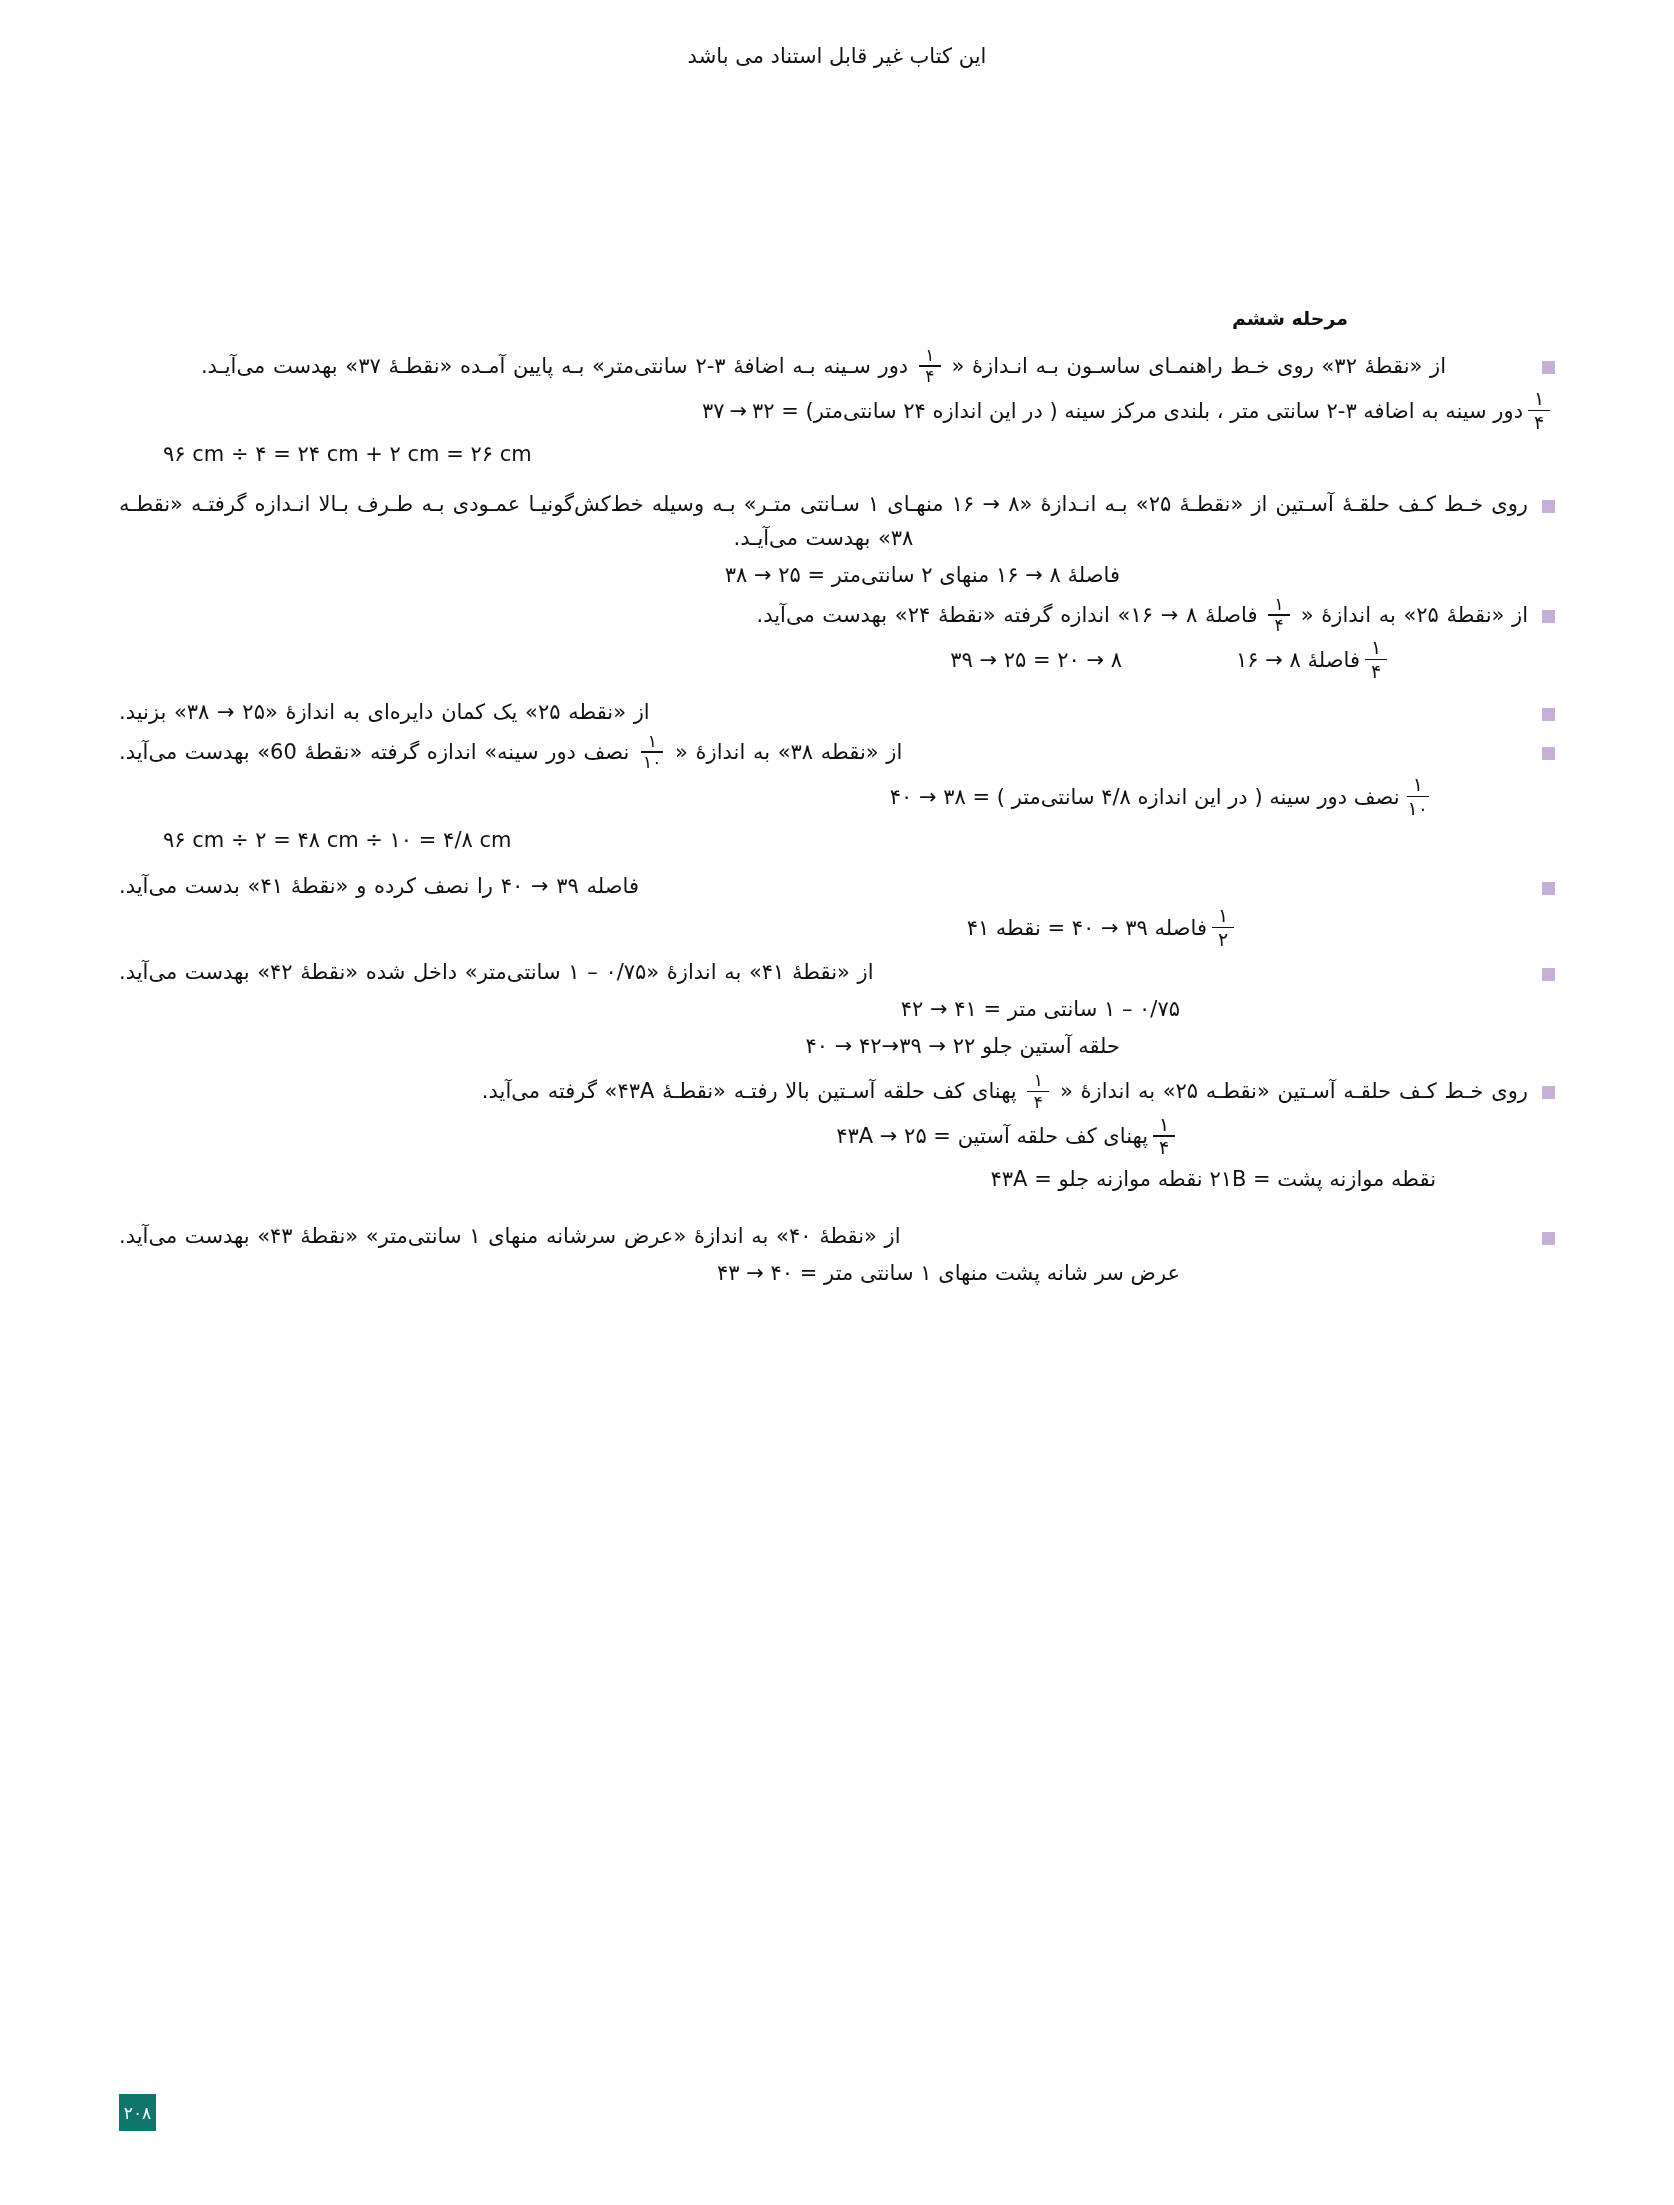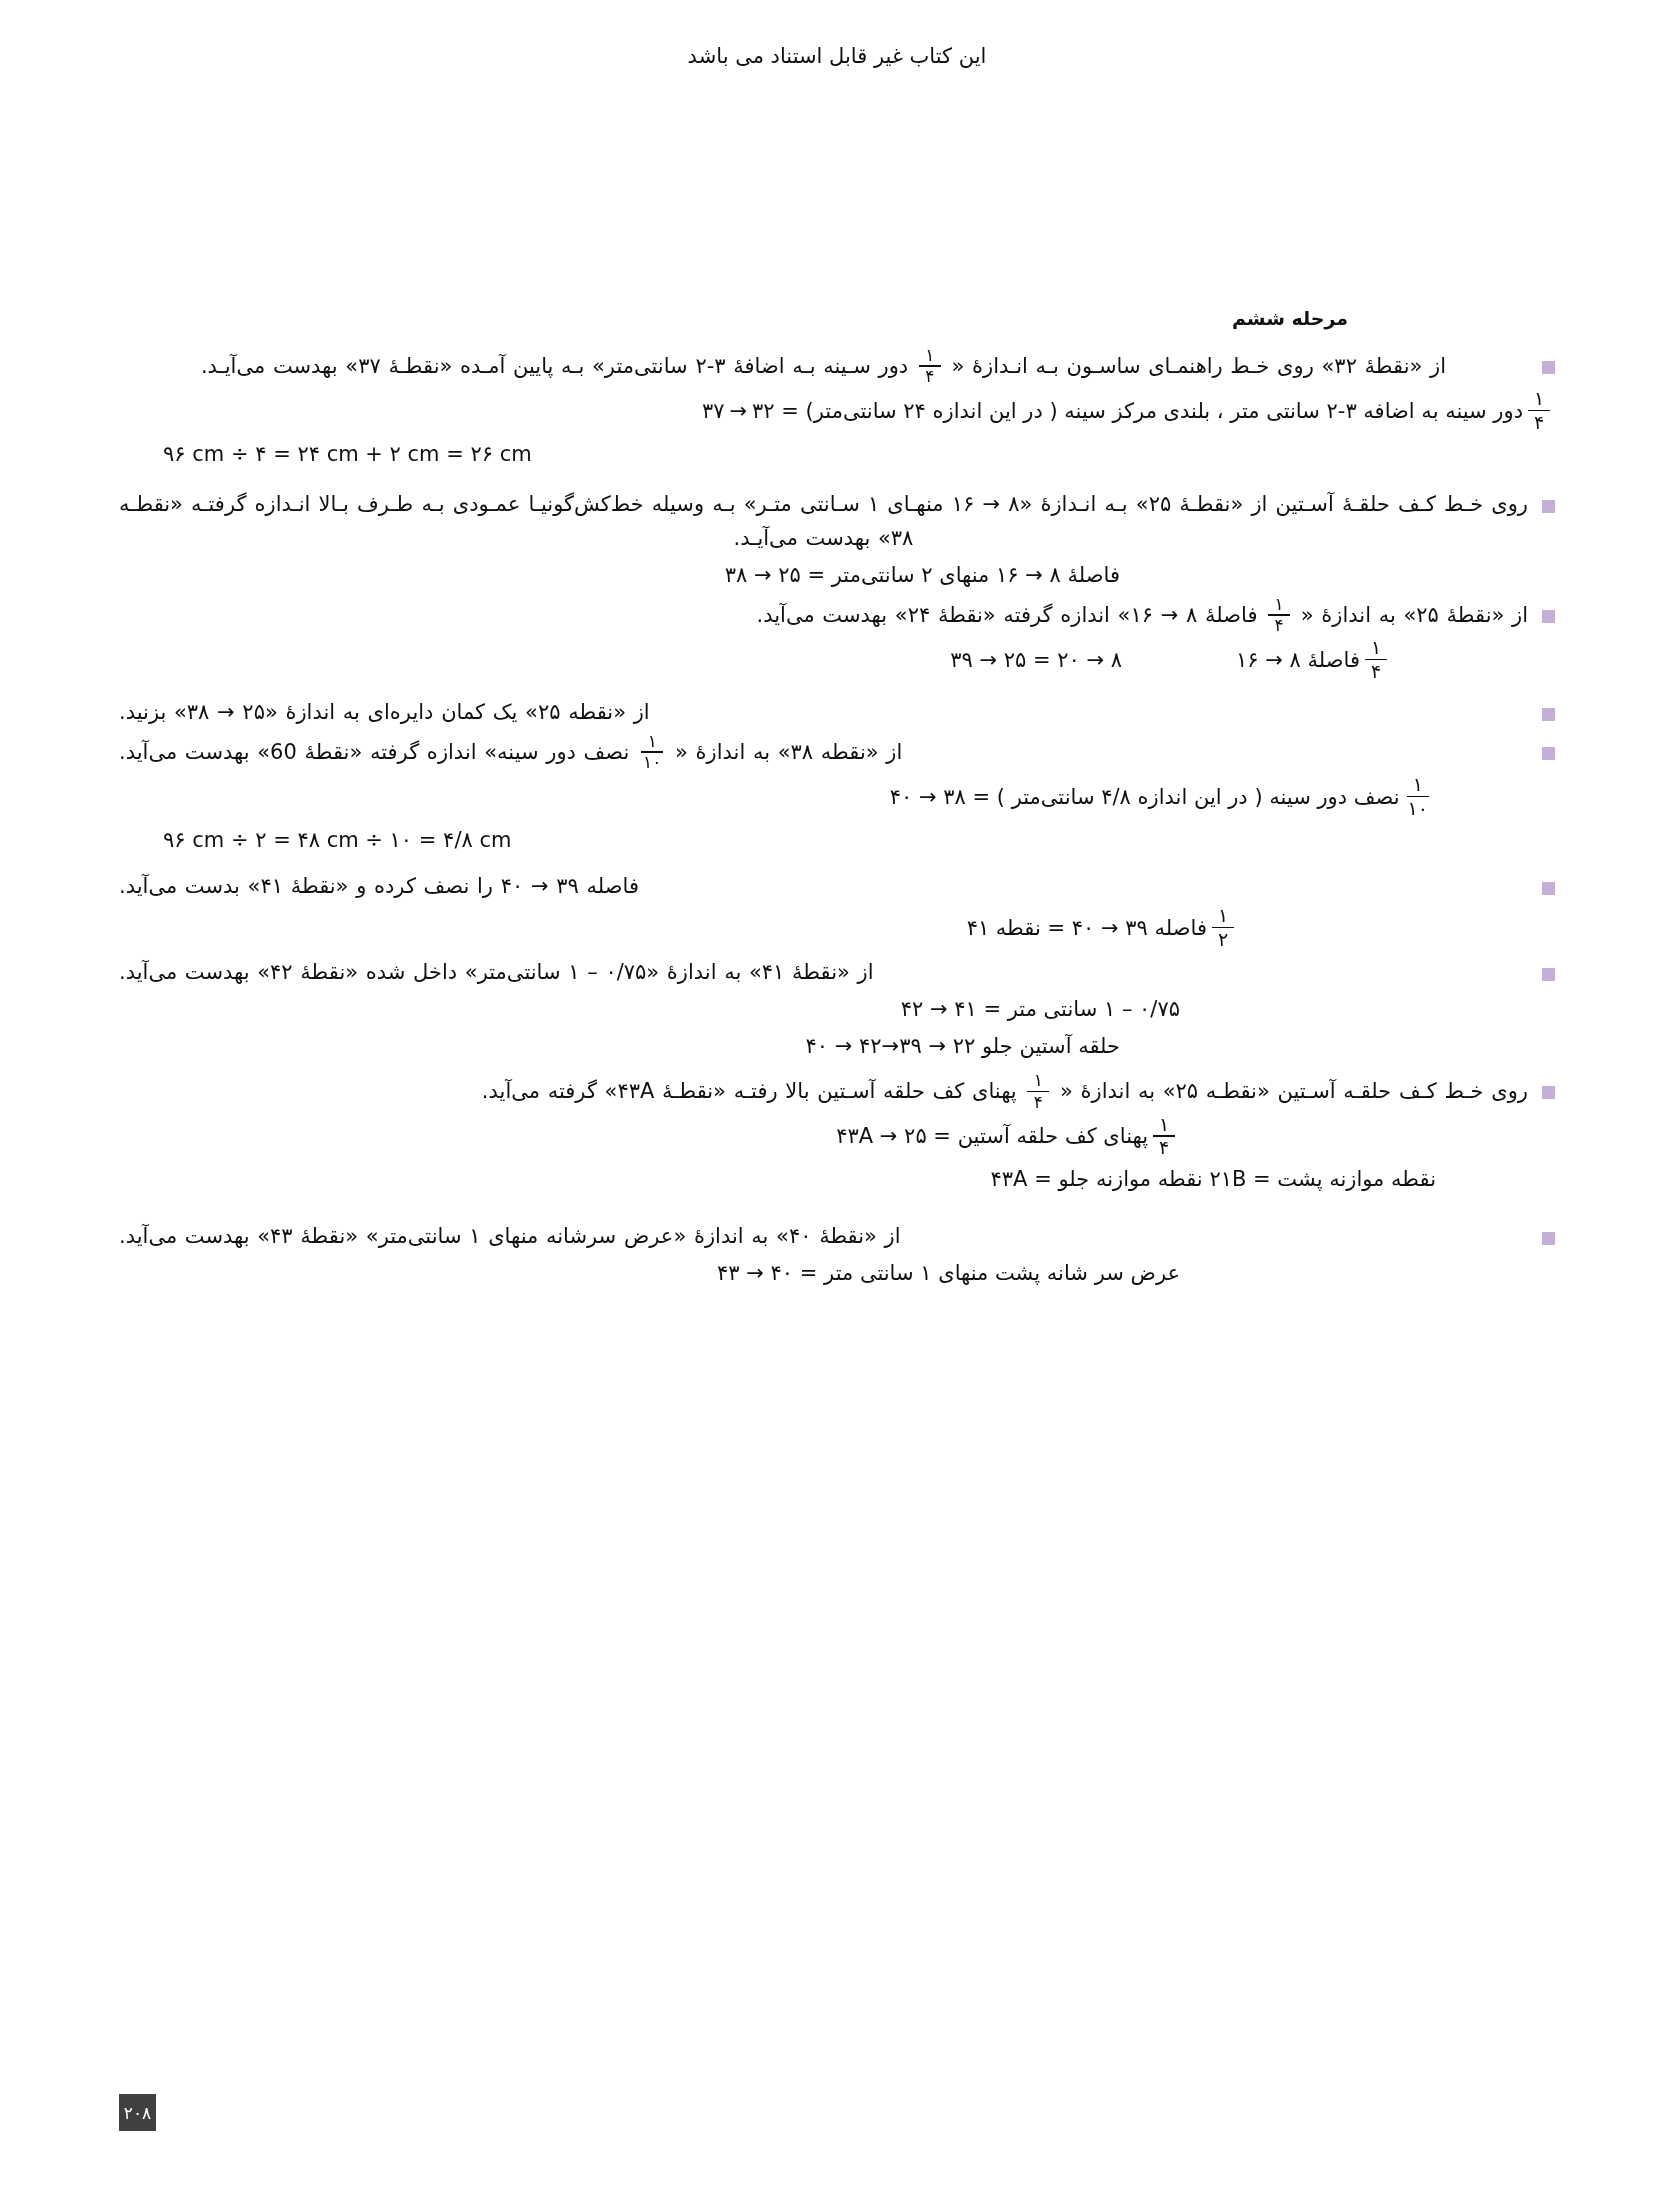--- a/index.html
+++ b/index.html
@@ -309,16 +309,16 @@
       <span class="bullet-sq" style="background: rgb(197, 175, 214);"></span>
       <span>از «نقطهٔ ۴۰» به اندازهٔ «عرض سرشانه منهای ۱ سانتی‌متر» «نقطهٔ ۴۳» بهدست می‌آید.</span>
     </p>
 
     <div class="formula indent-right-6">
       <span>عرض سر شانه پشت منهای ۱ سانتی متر = ۴۰  →  ۴۳</span>
     </div>
 
   </div>
 
-  <div class="page-badge" style="background: #404040;">۲۰۸</div>
+  <div class="page-badge" style="background: #0f766e;">۲۰۸</div>
 
 </div>
 
 
 </body></html>

